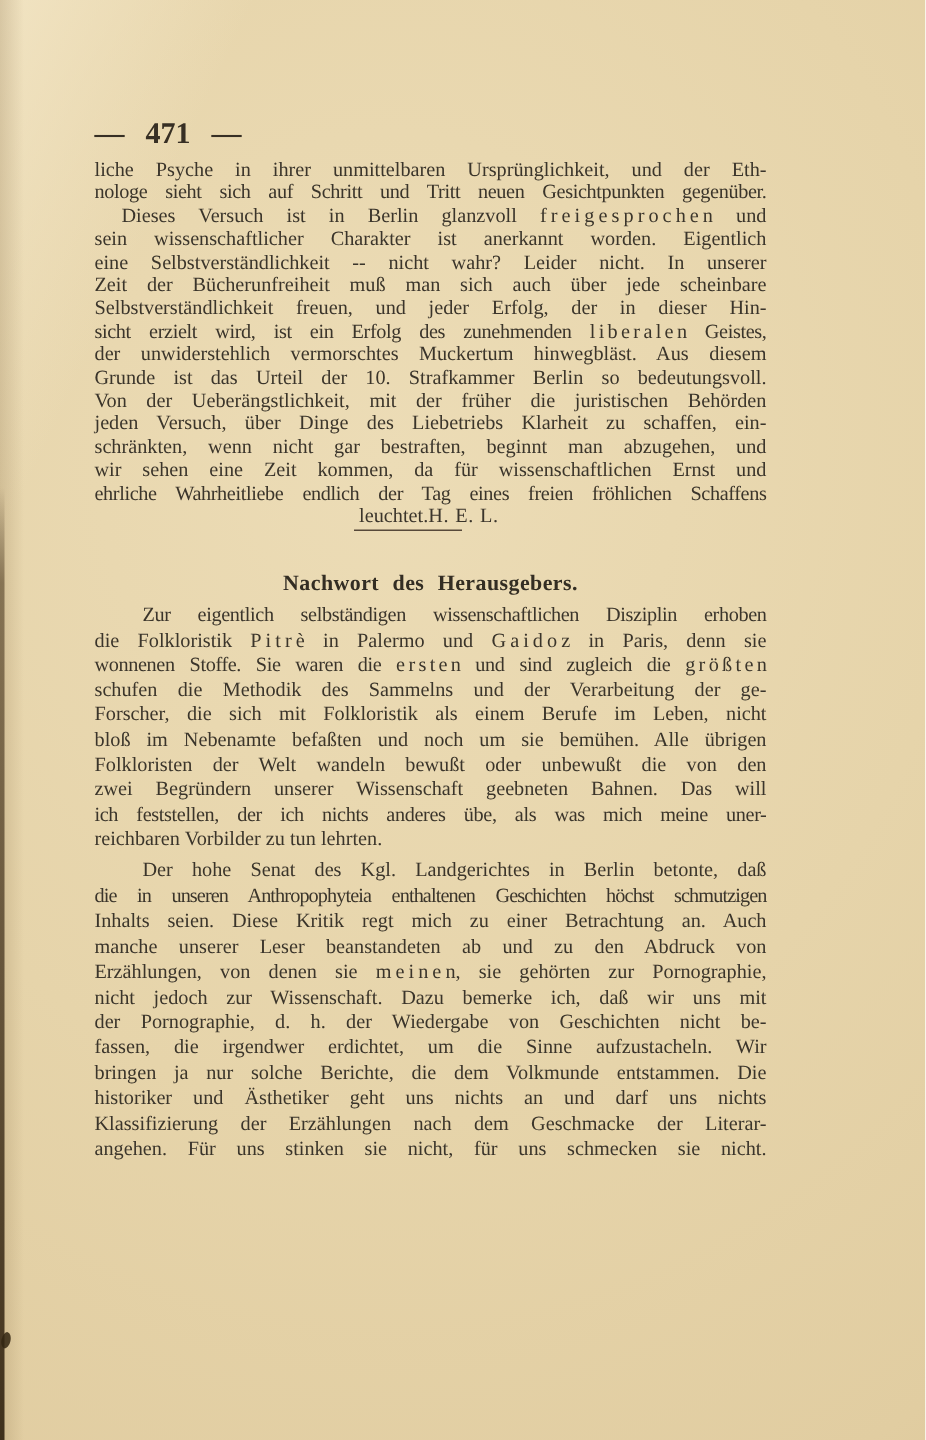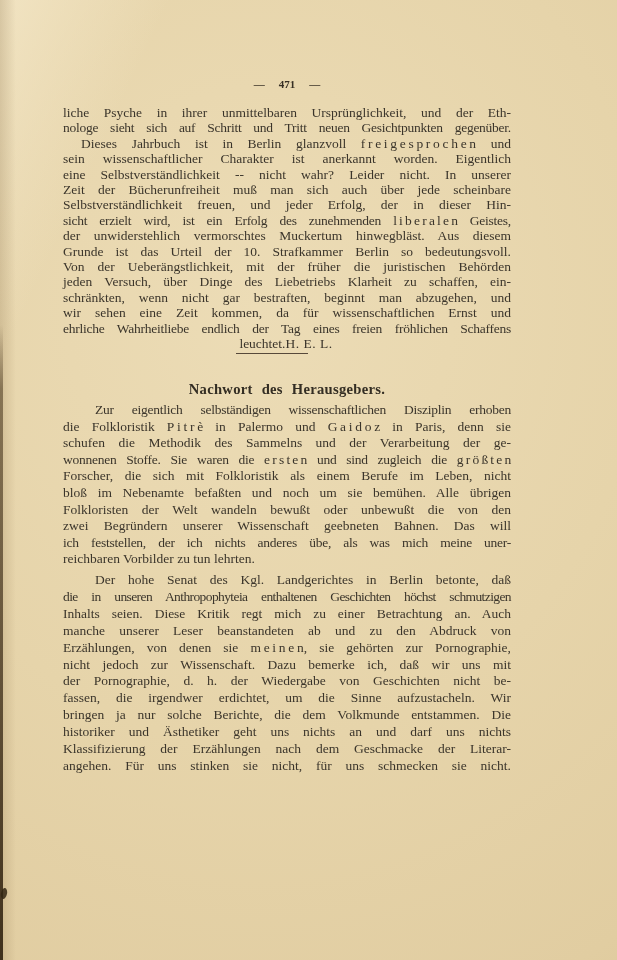--- a/index.html
+++ b/index.html
@@ -25,22 +25,22 @@
       rgba(72,54,30,0) 0%, rgba(72,54,30,.55) 10%,
       rgba(62,46,26,.75) 55%, rgba(48,34,16,.9) 100%);
   }
   .corner-spot {
     position: absolute; left: 1px; top: 888px; width: 6px; height: 11px;
     background: #332612; border-radius: 50%;
     transform: rotate(12deg); opacity: .85;
   }
   .page-header {
     position: absolute; left: 63px; top: 78px; width: 448px;
-    text-align: center; color: #372f24;
-    font-size: 11px; font-weight: bold;
+    text-align: left; color: #372f24;
+    font-size: 20px; font-weight: bold;
   }
   .page-header .gap { display: inline-block; width: 14px; }
   .textblock {
     position: absolute; left: 63px; width: 448px;
     color: #3b352b; font-size: 13.5px;
   }
   #block1 { top: 105px; line-height: 15.4px; }
   #block2 { top: 402px; line-height: 16.6px; }
   #block3 { top: 572px; line-height: 16.9px; }
   .line { text-align: justify; text-align-last: justify; }
@@ -72,21 +72,21 @@
 <div class="paper">
   <div class="edge-left"></div>
   <div class="edge-line"></div>
   <div class="corner-spot"></div>
 
   <div class="page-header"><span>—</span><span class="gap"></span><span>471</span><span class="gap"></span><span>—</span></div>
 
   <div id="block1" class="textblock">
       <div class="line">liche Psyche in ihrer unmittelbaren Ursprünglichkeit, und der Eth-</div>
       <div class="line tight">nologe sieht sich auf Schritt und Tritt neuen Gesichtpunkten gegenüber.</div>
-      <div class="line ind1">Dieses Jahrbuch ist in Berlin glanzvoll f r e i g e s p r o c h e n und</div>
+      <div class="line ind1">Dieses Versuch ist in Berlin glanzvoll f r e i g e s p r o c h e n und</div>
       <div class="line">sein wissenschaftlicher Charakter ist anerkannt worden. Eigentlich</div>
       <div class="line">eine Selbstverständlichkeit -- nicht wahr? Leider nicht. In unserer</div>
       <div class="line">Zeit der Bücherunfreiheit muß man sich auch über jede scheinbare</div>
       <div class="line">Selbstverständlichkeit freuen, und jeder Erfolg, der in dieser Hin-</div>
       <div class="line tight">sicht erzielt wird, ist ein Erfolg des zunehmenden l i b e r a l e n Geistes,</div>
       <div class="line">der unwiderstehlich vermorschtes Muckertum hinwegbläst. Aus diesem</div>
       <div class="line">Grunde ist das Urteil der 10. Strafkammer Berlin so bedeutungsvoll.</div>
       <div class="line">Von der Ueberängstlichkeit, mit der früher die juristischen Behörden</div>
       <div class="line">jeden Versuch, über Dinge des Liebetriebs Klarheit zu schaffen, ein-</div>
       <div class="line">schränkten, wenn nicht gar bestraften, beginnt man abzugehen, und</div>
@@ -99,22 +99,22 @@
     <span class="initials">H. E. L.</span>
   </div>
 
   <div class="divider"></div>
 
   <div class="heading">Nachwort des Herausgebers.</div>
 
   <div id="block2" class="textblock">
       <div class="line ind2 tight">Zur eigentlich selbständigen wissenschaftlichen Disziplin erhoben</div>
       <div class="line">die Folkloristik P i t r è in Palermo und G a i d o z in Paris, denn sie</div>
+      <div class="line tight">wonnenen Stoffe. Sie waren die e r s t e n und sind zugleich die g r ö ß t e n</div>
       <div class="line">schufen die Methodik des Sammelns und der Verarbeitung der ge-</div>
-      <div class="line tight">wonnenen Stoffe. Sie waren die e r s t e n und sind zugleich die g r ö ß t e n</div>
       <div class="line">Forscher, die sich mit Folkloristik als einem Berufe im Leben, nicht</div>
       <div class="line">bloß im Nebenamte befaßten und noch um sie bemühen. Alle übrigen</div>
       <div class="line">Folkloristen der Welt wandeln bewußt oder unbewußt die von den</div>
       <div class="line">zwei Begründern unserer Wissenschaft geebneten Bahnen. Das will</div>
       <div class="line tight">ich feststellen, der ich nichts anderes übe, als was mich meine uner-</div>
       <div class="line end">reichbaren Vorbilder zu tun lehrten.</div>
     </div>
 
   <div id="block3" class="textblock">
       <div class="line ind2">Der hohe Senat des Kgl. Landgerichtes in Berlin betonte, daß</div>

